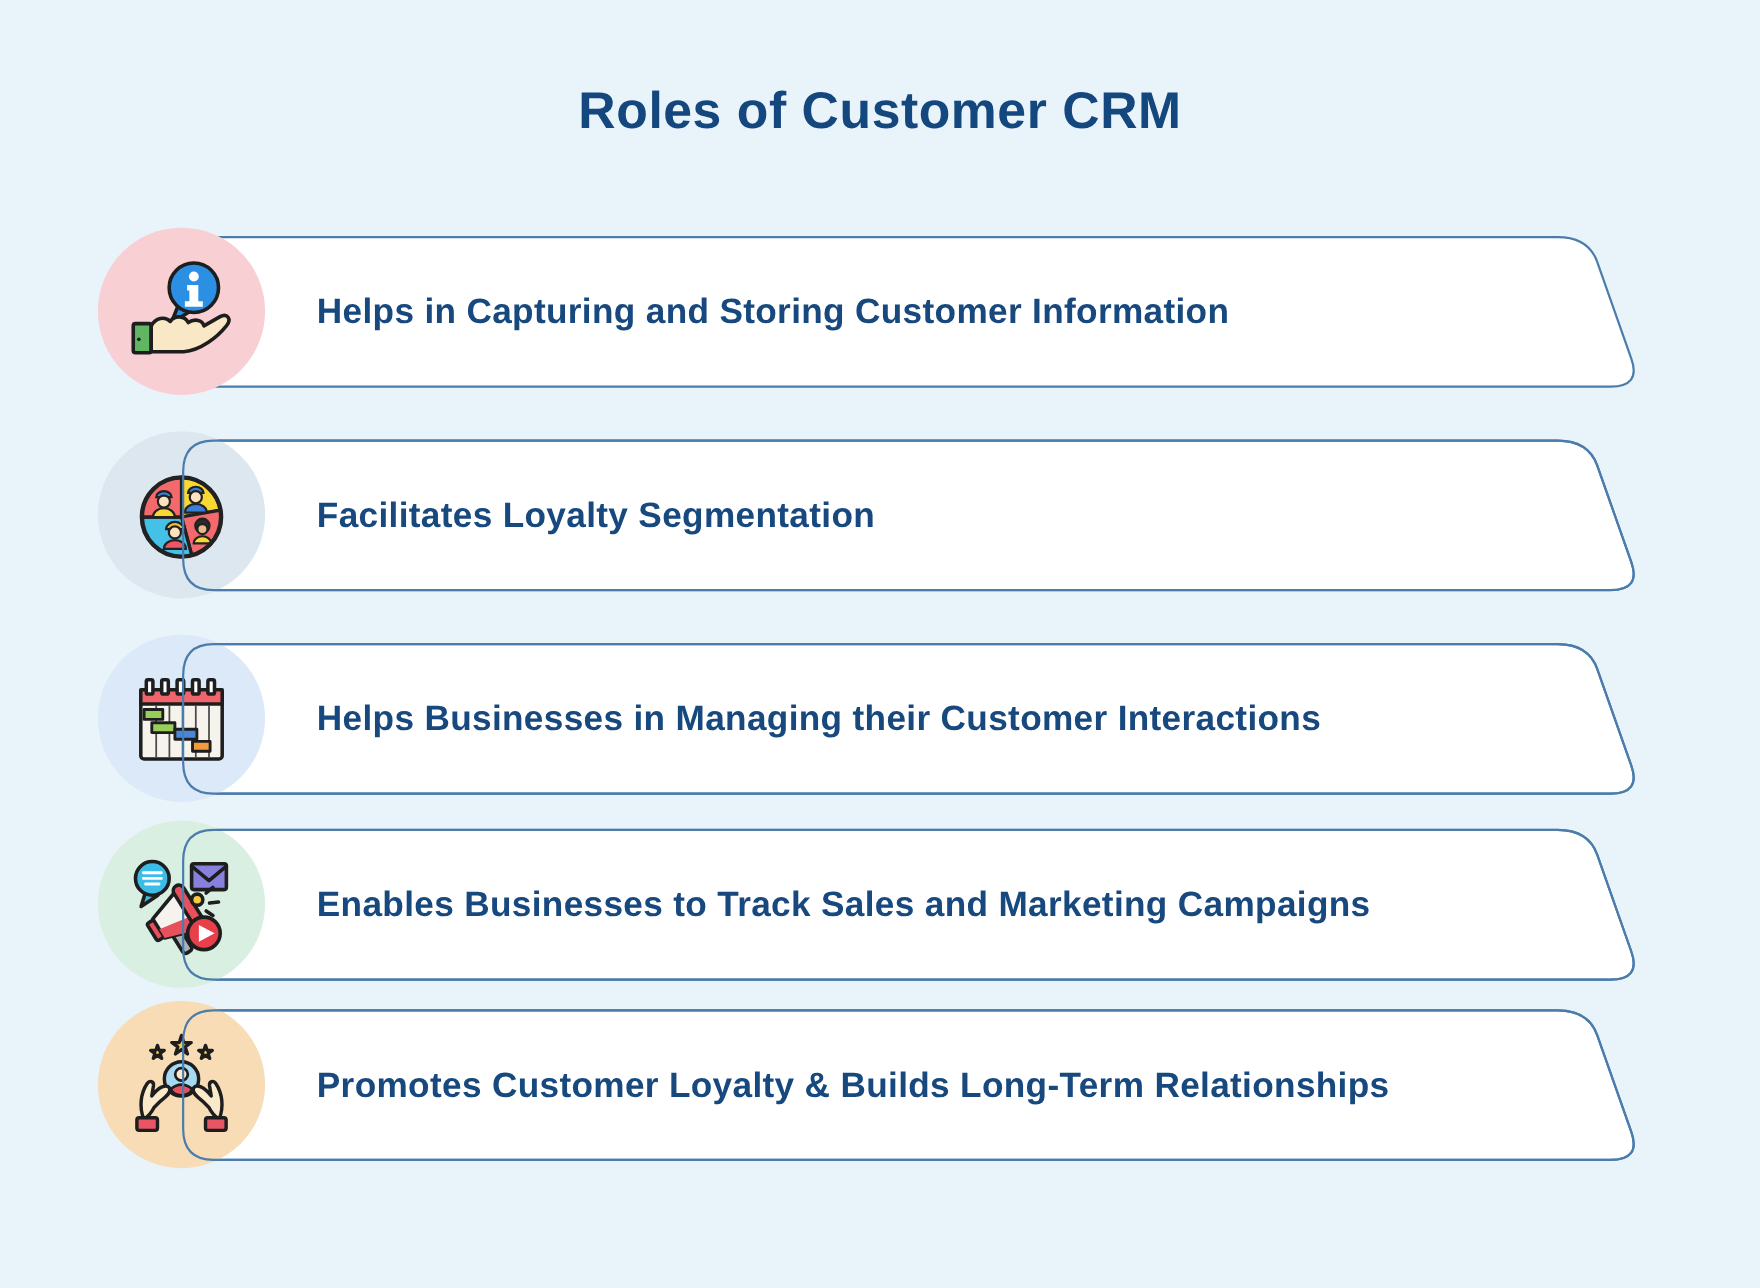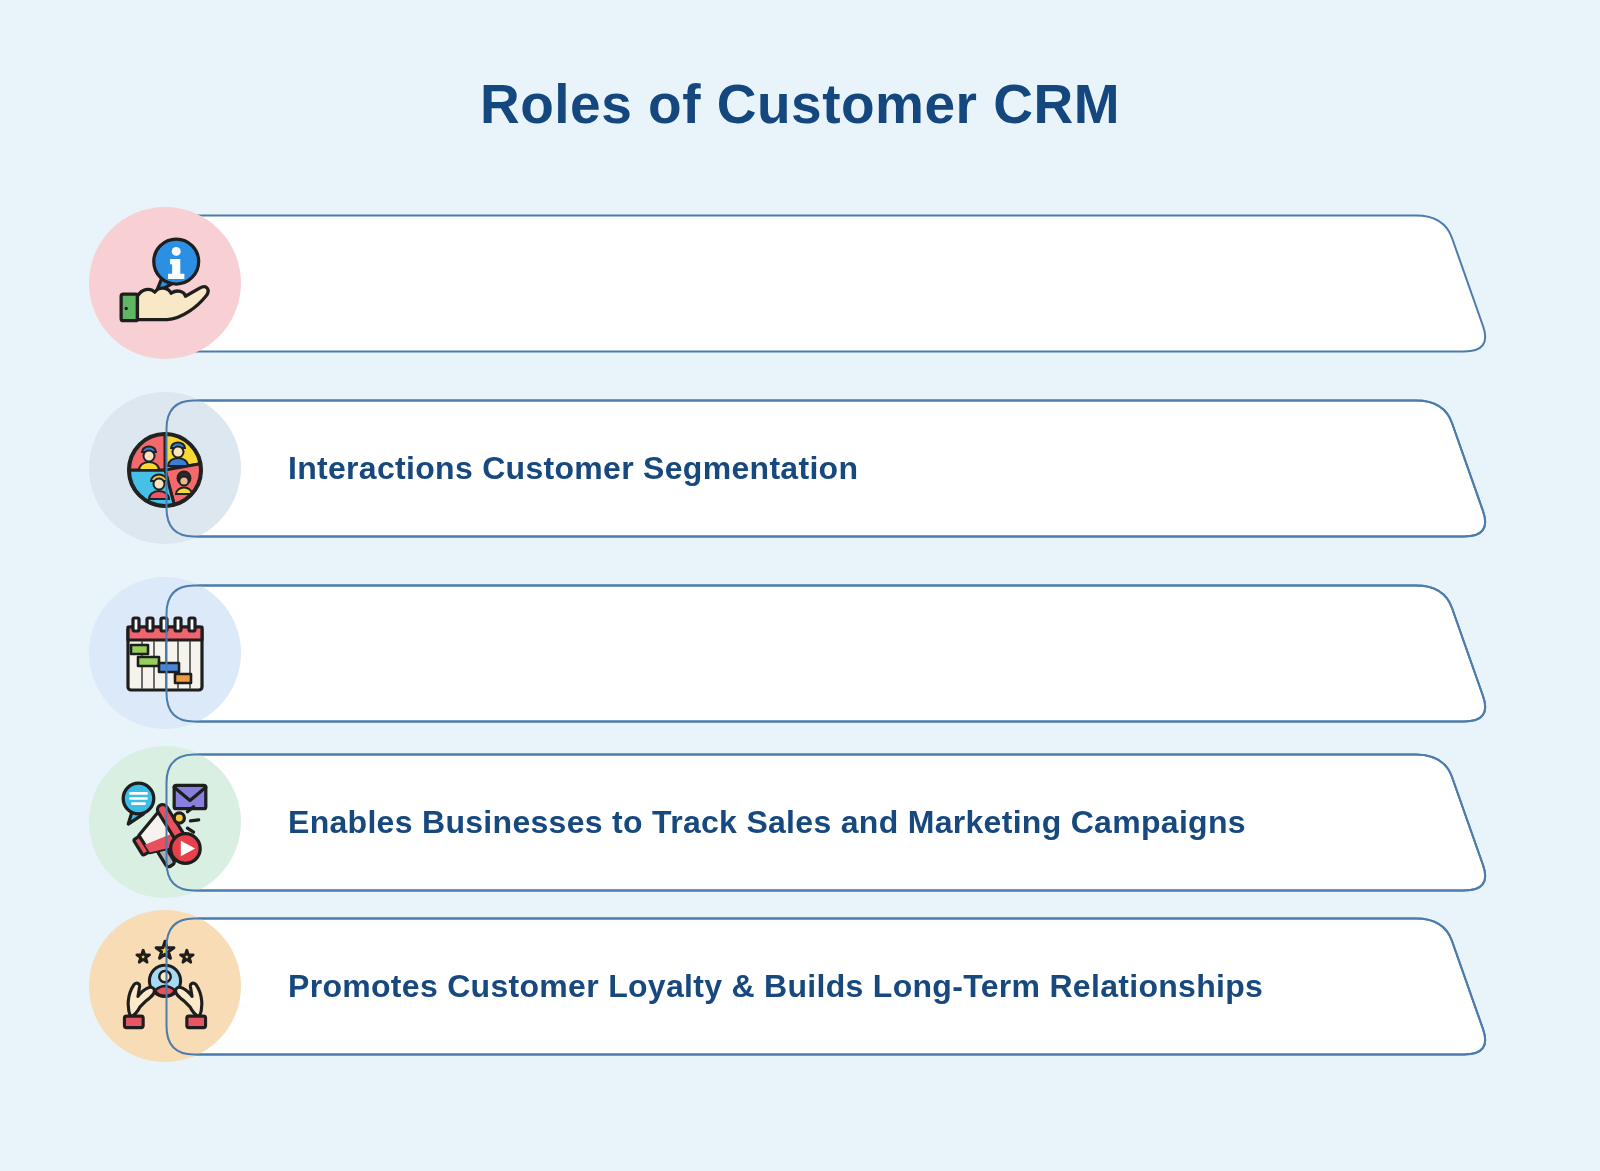--- a/index.html
+++ b/index.html
@@ -5,21 +5,21 @@
   html,body{margin:0;padding:0;}
   body{
     width:1600px;height:1171px;
     background:var(--bg,#e9f3fa);
     font-family:"Liberation Sans", sans-serif;
     position:relative;overflow:hidden;
   }
   .canvas{position:absolute;inset:0;}
   .title{
     position:absolute;top:72px;left:0;width:1600px;
-    text-align:center;font-size:55px;font-weight:700;
+    text-align:center;font-size:47px;font-weight:700;
     color:var(--title,#15477f);letter-spacing:.5px;
   }
   .row{position:absolute;left:0;width:1600px;height:152px;}
   #row1{top:207px}
   #row2{top:392px}
   #row3{top:577px}
   #row4{top:746px}
   #row5{top:910px}
   .banner,.banner-overlay{position:absolute;left:165px;top:7px;width:1340px;height:139px;}
   .banner{z-index:1;}
@@ -56,20 +56,21 @@
             <circle cx="61" cy="19" r="4.4"></circle>
             <path d="M55 26.5 h10 v14.5 h4 v5 H53 v-5 h4 v-9.5 h-2 z"></path>
           </g>
           <rect x="7" y="61" width="16" height="26" rx="2" fill="#5fb763"></rect>
           <circle cx="12" cy="75" r="1.6" fill="#1e1e1e" stroke="none"></circle>
           <path d="M23 63 C27 56 35 54 40 59 C44 53 53 54 56 60 C62 56 69 58 70 63 L84 55 C91 51 95 57 90 63 C82 73 67 85 52 86 L23 86 Z" fill="#f9e8c5"></path>
         </g>
       </svg>
     </div>
 
+    <div class="row-label">Helps in Capturing and Storing Customer Information</div>
   </div>
 
   <div class="row" id="row2">
     <svg class="banner" width="1340" height="139" viewBox="0 0 1340 139">
       <path d="M29 1.5 H1251 Q1279 1.5 1287 24 L1318 112 Q1327 137.5 1299 137.5 H29 Q1.5 137.5 1.5 109 V30 Q1.5 1.5 29 1.5 Z" fill="#ffffff" stroke="#4b7cac" stroke-width="2"></path>
     </svg>
     <div class="icon-circle" style="background: rgb(220, 231, 239);">
       <svg width="100" height="100" viewBox="0 0 100 100">
         <g stroke="#222222" stroke-width="3" stroke-linejoin="round">
           <path d="M50 52 L50 16 A36 36 0 0 1 85.4 45.7 Z" fill="#f8d832"></path>
@@ -90,21 +91,21 @@
           <path d="M36 63 a8 6.5 0 0 1 16 0 z" fill="#f0c040"></path>
           <circle cx="44" cy="66" r="5.5" fill="#fbe3c0"></circle>
           <path d="M34 81 a10 8 0 0 1 20 0 z" fill="#ee5566"></path>
         </g>
         <circle cx="50" cy="52" r="36" fill="none" stroke="#222222" stroke-width="4"></circle>
       </svg>
     </div>
     <svg class="banner-overlay" width="1340" height="139" viewBox="0 0 1340 139">
       <path d="M29 1.5 H1251 Q1279 1.5 1287 24 L1318 112 Q1327 137.5 1299 137.5 H29 Q1.5 137.5 1.5 109 V30 Q1.5 1.5 29 1.5 Z" fill="none" stroke="#4b7cac" stroke-width="2"></path>
     </svg>
-    <div class="row-label">Interactions Customer Segmentation</div>
+    <div class="row-label">Facilitates Loyalty Segmentation</div>
   </div>
 
   <div class="row" id="row3">
     <svg class="banner" width="1340" height="139" viewBox="0 0 1340 139">
       <path d="M29 1.5 H1251 Q1279 1.5 1287 24 L1318 112 Q1327 137.5 1299 137.5 H29 Q1.5 137.5 1.5 109 V30 Q1.5 1.5 29 1.5 Z" fill="#ffffff" stroke="#4b7cac" stroke-width="2"></path>
     </svg>
     <div class="icon-circle" style="background: rgb(219, 233, 248);">
       <svg width="100" height="100" viewBox="0 0 100 100">
         <g stroke="#1e1e1e" stroke-width="3.2" stroke-linejoin="round">
           <rect x="13" y="24" width="74" height="63" rx="3" fill="#f6f2ec"></rect>
@@ -120,20 +121,21 @@
           <rect x="16" y="42" width="17" height="9" fill="#97cf5a"></rect>
           <rect x="23" y="54" width="21" height="9" fill="#97cf5a"></rect>
           <rect x="44" y="60" width="20" height="9" fill="#4a86d8"></rect>
           <rect x="60" y="71" width="16" height="9" fill="#f09b3c"></rect>
         </g>
       </svg>
     </div>
     <svg class="banner-overlay" width="1340" height="139" viewBox="0 0 1340 139">
       <path d="M29 1.5 H1251 Q1279 1.5 1287 24 L1318 112 Q1327 137.5 1299 137.5 H29 Q1.5 137.5 1.5 109 V30 Q1.5 1.5 29 1.5 Z" fill="none" stroke="#4b7cac" stroke-width="2"></path>
     </svg>
+    <div class="row-label">Helps Businesses in Managing their Customer Interactions</div>
   </div>
 
   <div class="row" id="row4">
     <svg class="banner" width="1340" height="139" viewBox="0 0 1340 139">
       <path d="M29 1.5 H1251 Q1279 1.5 1287 24 L1318 112 Q1327 137.5 1299 137.5 H29 Q1.5 137.5 1.5 109 V30 Q1.5 1.5 29 1.5 Z" fill="#ffffff" stroke="#4b7cac" stroke-width="2"></path>
     </svg>
     <div class="icon-circle" style="background: rgb(217, 239, 226);">
       <svg width="102" height="102" viewBox="0 0 100 100">
         <g stroke="#1e1e1e" stroke-width="3.2" stroke-linejoin="round" stroke-linecap="round">
           <path d="M18 39 L14 52 L29 42 Z" fill="#3bbde8"></path>

